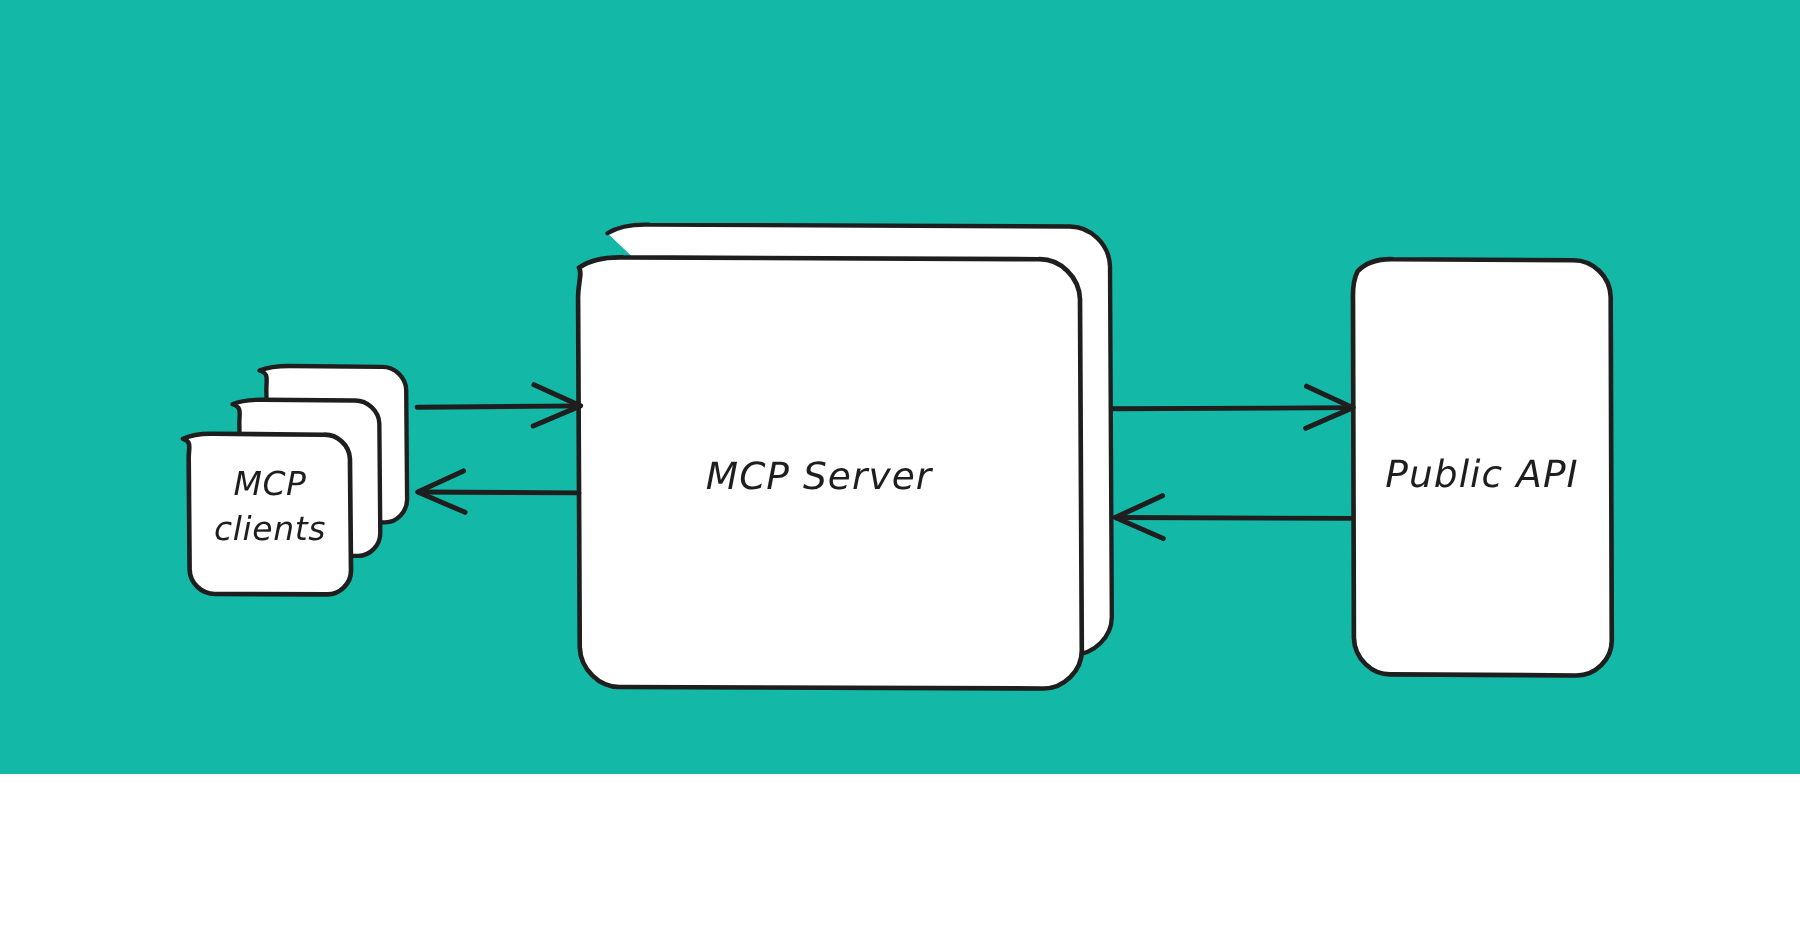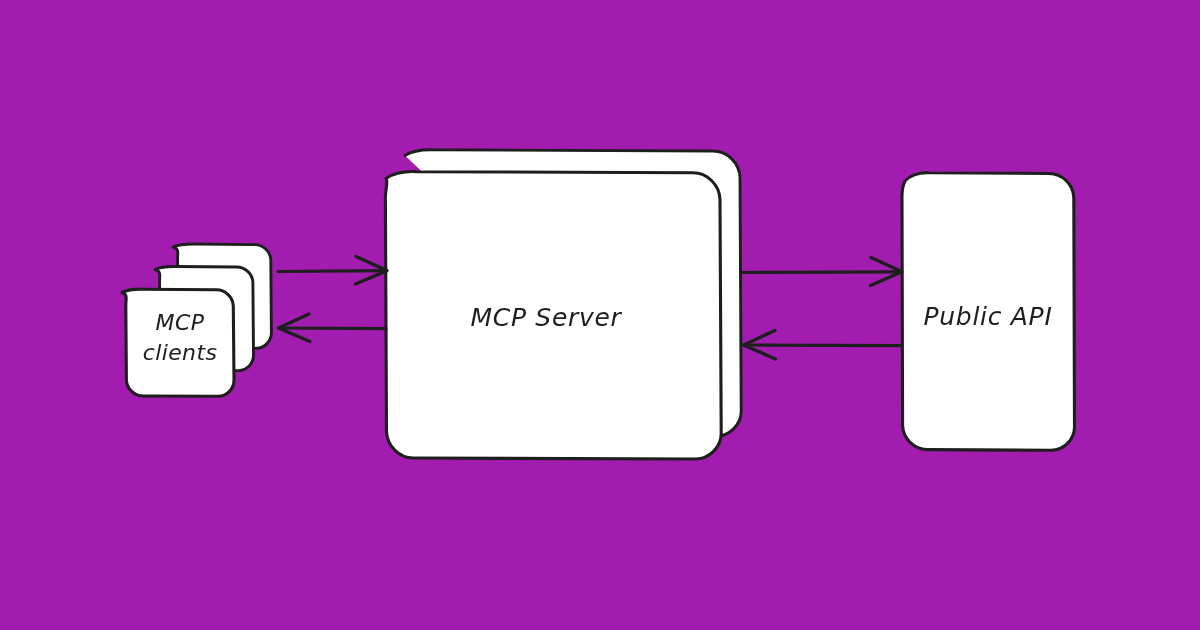--- a/index.html
+++ b/index.html
@@ -10,22 +10,22 @@
   }
   body {
     width: 1200px;
     height: 630px;
     overflow: hidden;
     font-family: "DejaVu Sans", sans-serif;
   }
   #canvas {
     position: relative;
     width: 1200px;
-    height: 630px;
-    background: #a21caf;
+    height: 516px;
+    background: #14b8a6;
   }
   #diagram-svg {
     position: absolute;
     top: 0;
     left: 0;
     width: 1200px;
     height: 630px;
     display: block;
   }
   .sketch-shape {

